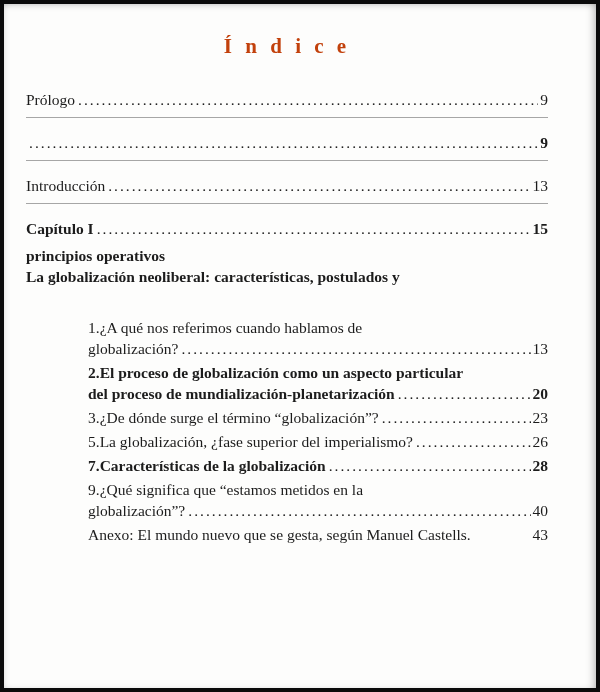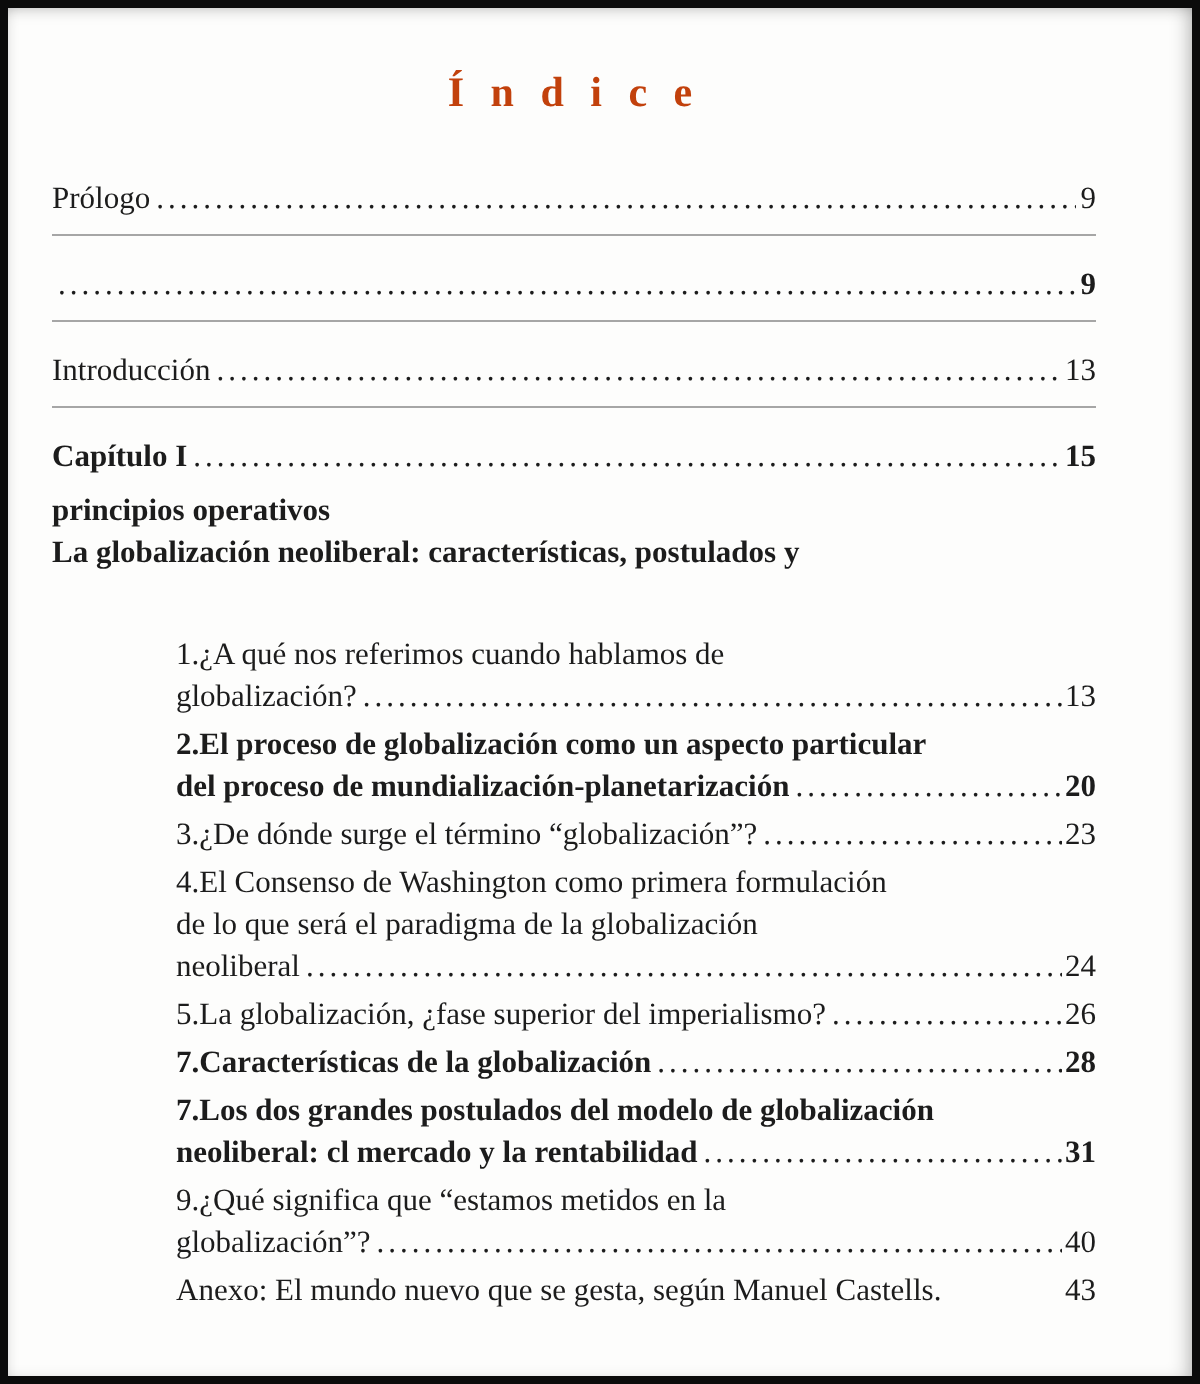--- a/index.html
+++ b/index.html
@@ -116,48 +116,31 @@
         </div>
       </div>
       <div class="toc-item indented">
         <div class="toc-row">
           <span class="toc-text">3.¿De dónde surge el término “globalización”?</span>
           <span class="leader"></span>
           <span class="page-num">23</span>
         </div>
       </div>
       <div class="toc-item indented">
-        <div class="toc-line">4.El Consenso de Washington como primera formulación</div>
-        <div class="toc-line">de lo que será el paradigma de la globalización</div>
-        <div class="toc-row">
-          <span class="toc-text">neoliberal</span>
-          <span class="leader"></span>
-          <span class="page-num">24</span>
-        </div>
-      </div>
-      <div class="toc-item indented">
         <div class="toc-row">
           <span class="toc-text">5.La globalización, ¿fase superior del imperialismo?</span>
           <span class="leader"></span>
           <span class="page-num">26</span>
         </div>
       </div>
       <div class="toc-item indented bold">
         <div class="toc-row">
           <span class="toc-text">7.Características de la globalización</span>
           <span class="leader"></span>
           <span class="page-num">28</span>
-        </div>
-      </div>
-      <div class="toc-item indented bold">
-        <div class="toc-line">7.Los dos grandes postulados del modelo de globalización</div>
-        <div class="toc-row">
-          <span class="toc-text">neoliberal: cl mercado y la rentabilidad</span>
-          <span class="leader"></span>
-          <span class="page-num">31</span>
         </div>
       </div>
       <div class="toc-item indented">
         <div class="toc-line">9.¿Qué significa que “estamos metidos en la</div>
         <div class="toc-row">
           <span class="toc-text">globalización”?</span>
           <span class="leader"></span>
           <span class="page-num">40</span>
         </div>
       </div>

